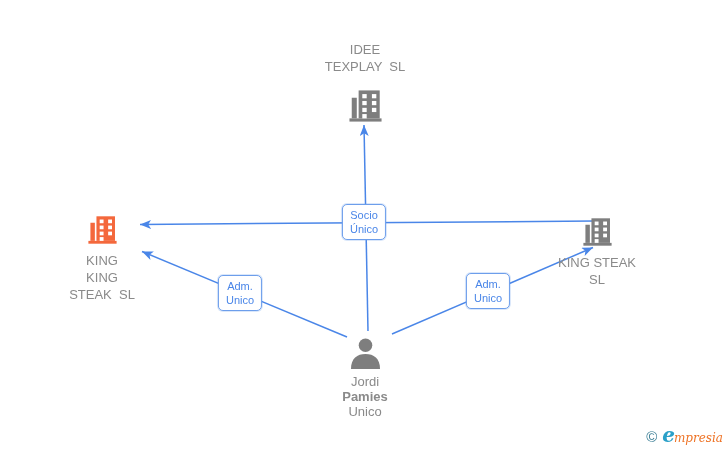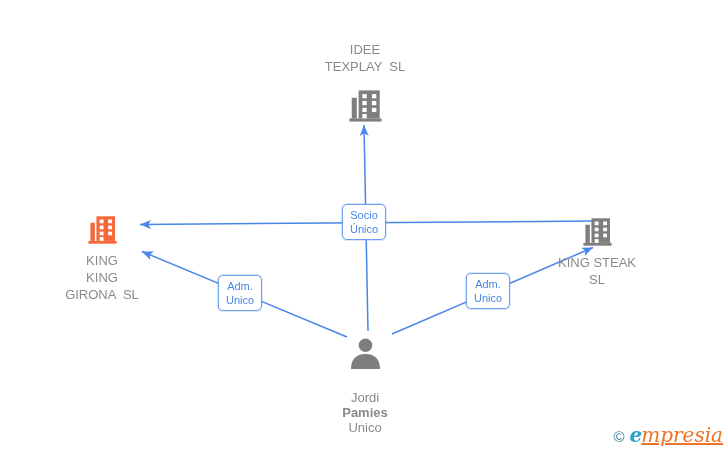--- a/index.html
+++ b/index.html
@@ -70,23 +70,22 @@
   }
   .wm-e {
     color: #2ba0c8;
     font-style: italic;
     font-size: 20px;
     font-weight: bold;
   }
   .wm-rest {
     color: #ee7326;
     font-style: italic;
-    font-size: 20px;
+    font-size: 12px;
     margin-left: -1px;
-    text-decoration: underline;
   }
 </style>
 </head>
 <body>
 
 <div class="stage">
 
   <svg width="0" height="0" style="position:absolute" aria-hidden="true">
     <defs>
       <symbol id="sym-building" viewBox="0 0 36 34">
@@ -127,36 +126,36 @@
       <use href="#sym-building"></use>
     </svg>
   </div>
 
   <div class="node" style="left:17px; top:213px;">
     <svg class="icon fill-orange" width="29" height="34">
       <use href="#sym-building"></use>
     </svg>
     <div class="icon-gap-above nline">KING</div>
     <div class="nline">KING</div>
-    <div class="nline">GIRONA  SL</div>
+    <div class="nline">STEAK  SL</div>
   </div>
 
   <div class="node" style="left:512px; top:215px;text-align:center;">
     <svg class="icon fill-gray" width="29" height="34">
       <use href="#sym-building"></use>
     </svg>
     <div class="icon-gap-above nline">KING STEAK</div>
     <div class="nline">SL</div>
   </div>
 
   <div class="node" style="left:280px; top:338px;">
     <svg class="icon fill-gray" width="33" height="31">
       <use href="#sym-person"></use>
     </svg>
-    <div style="margin-top:21px; line-height:15px;" class="nline">Jordi</div>
+    <div style="margin-top:5px; line-height:15px;" class="nline">Jordi</div>
     <div style="line-height:15px;font-weight:bold;" class="nline">Pamies</div>
     <div style="line-height:15px;" class="nline">Unico</div>
   </div>
 
   <div class="rel-box" style="left:364px; top:222px;">
     <div>Socio</div>
     <div>Único</div>
   </div>
   <div class="rel-box" style="left:240px; top:293px;">
     <div>Adm.</div>

